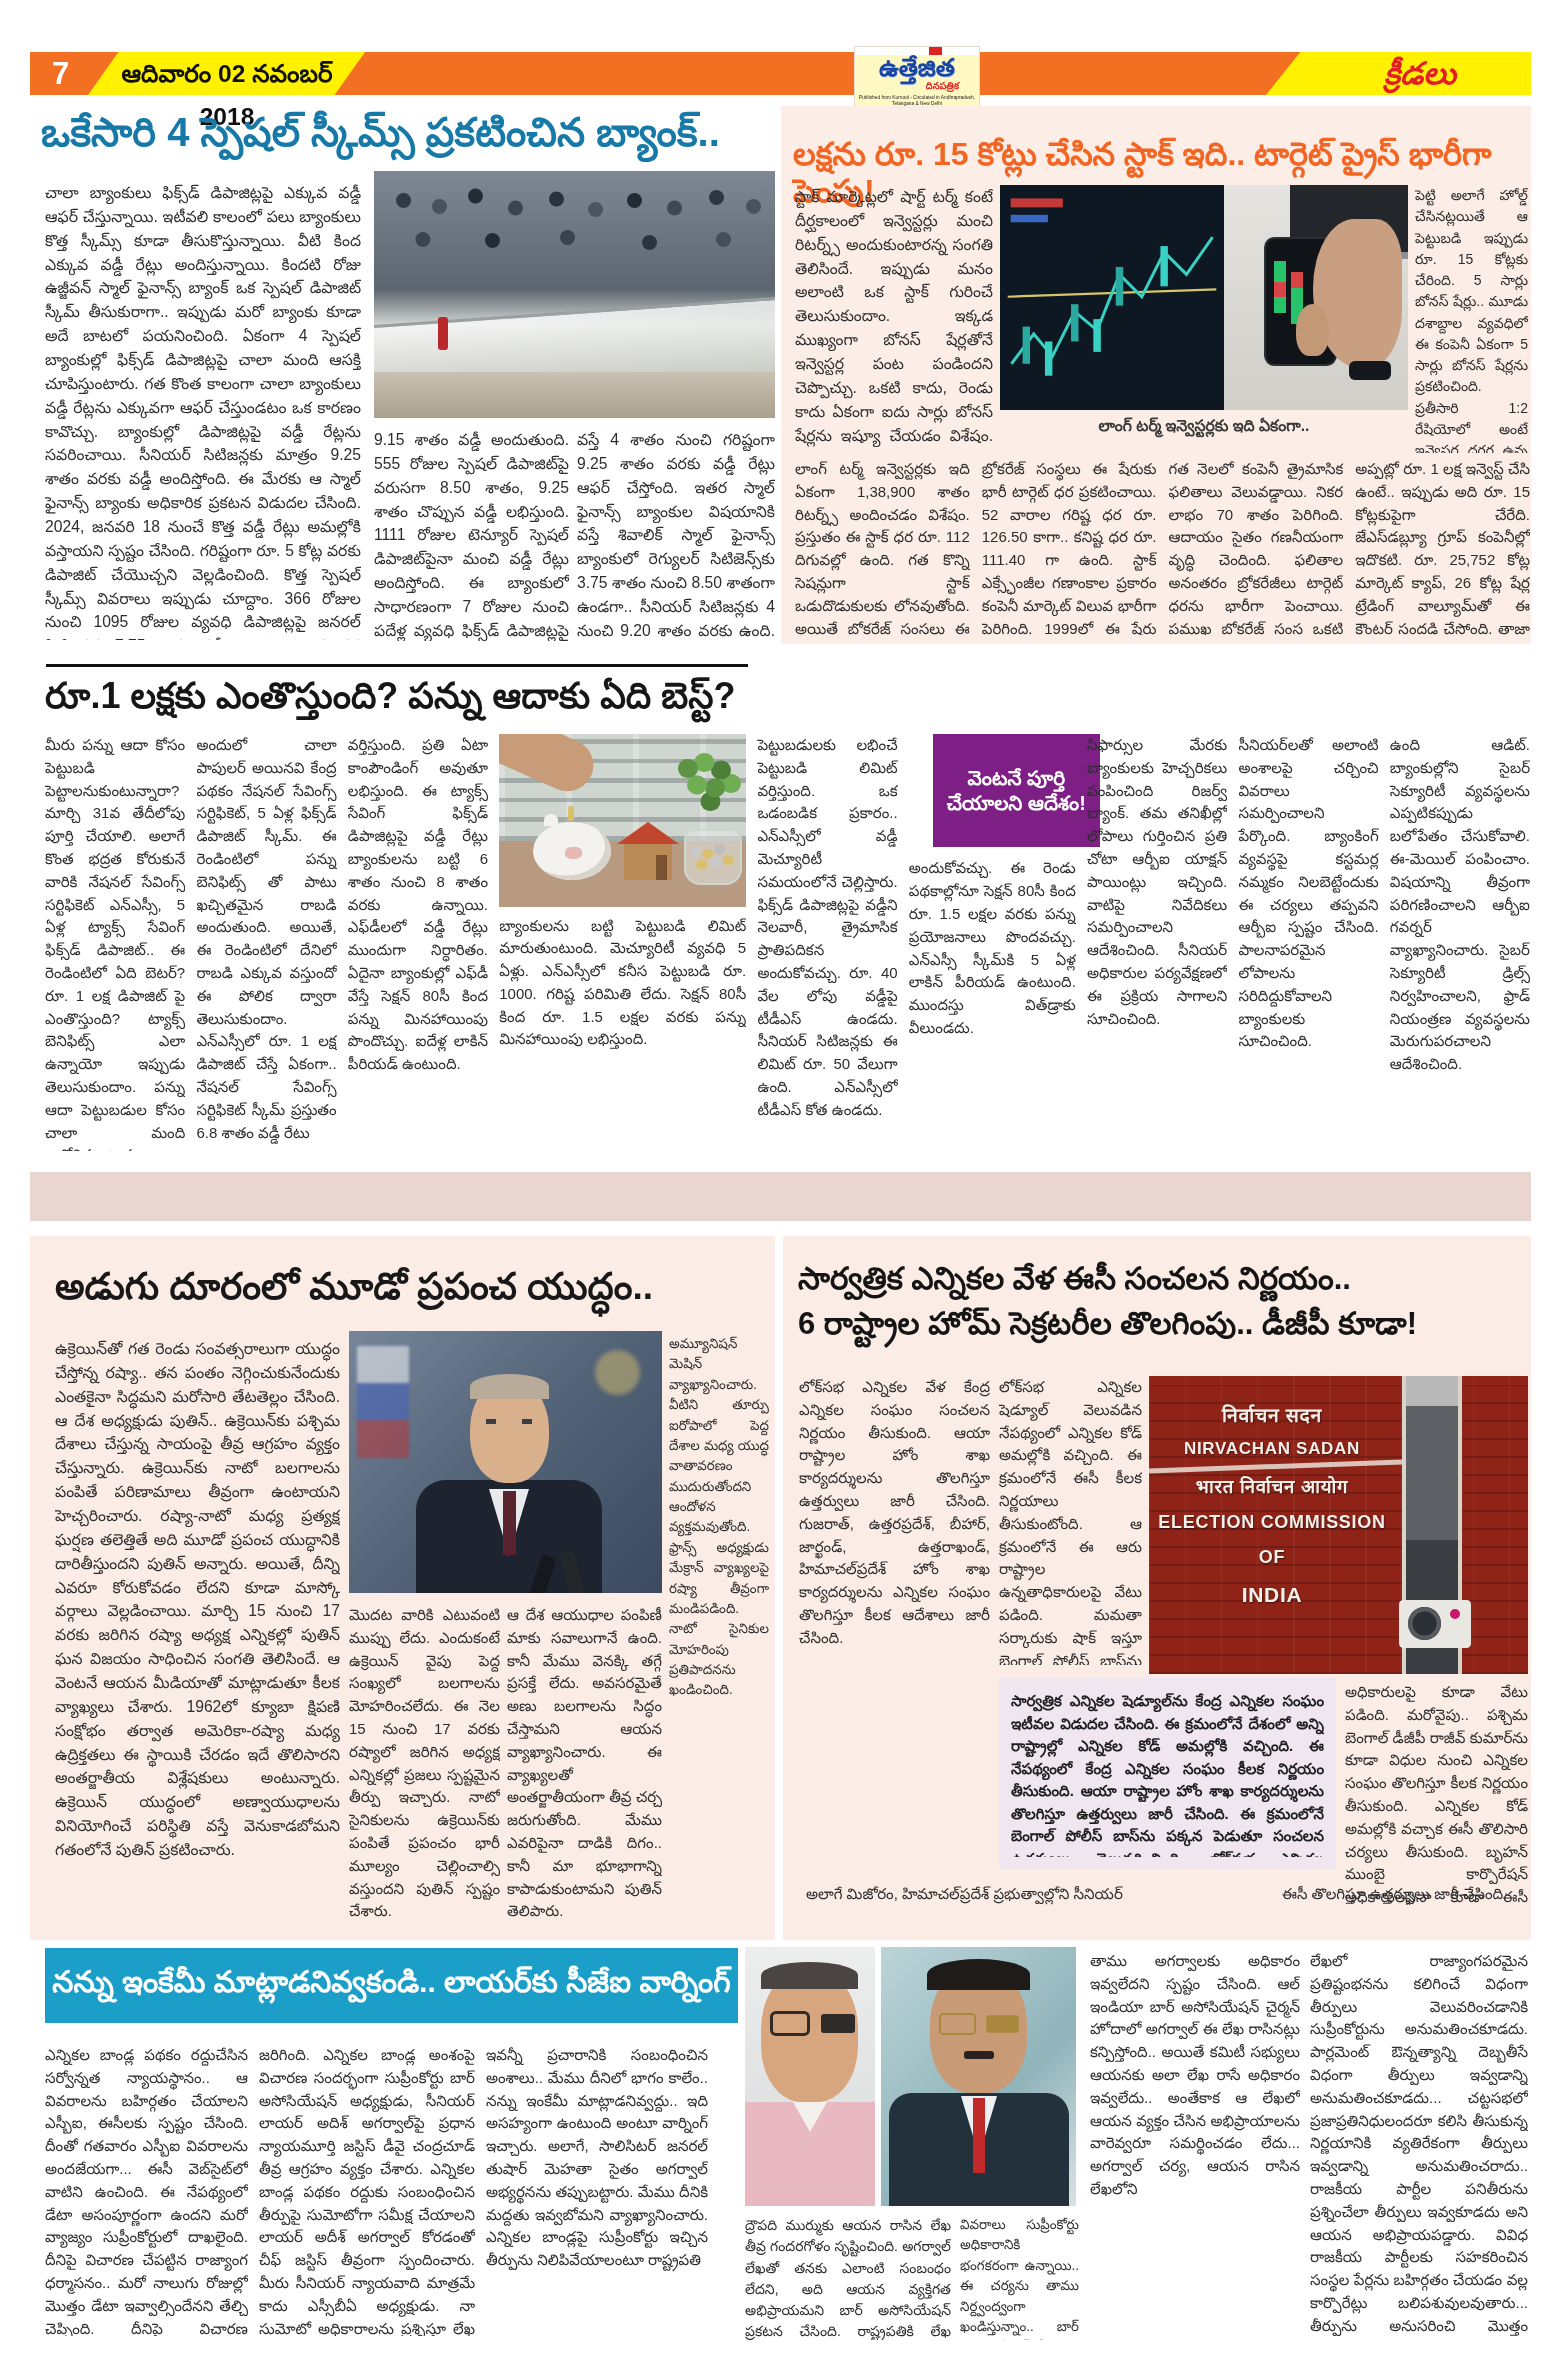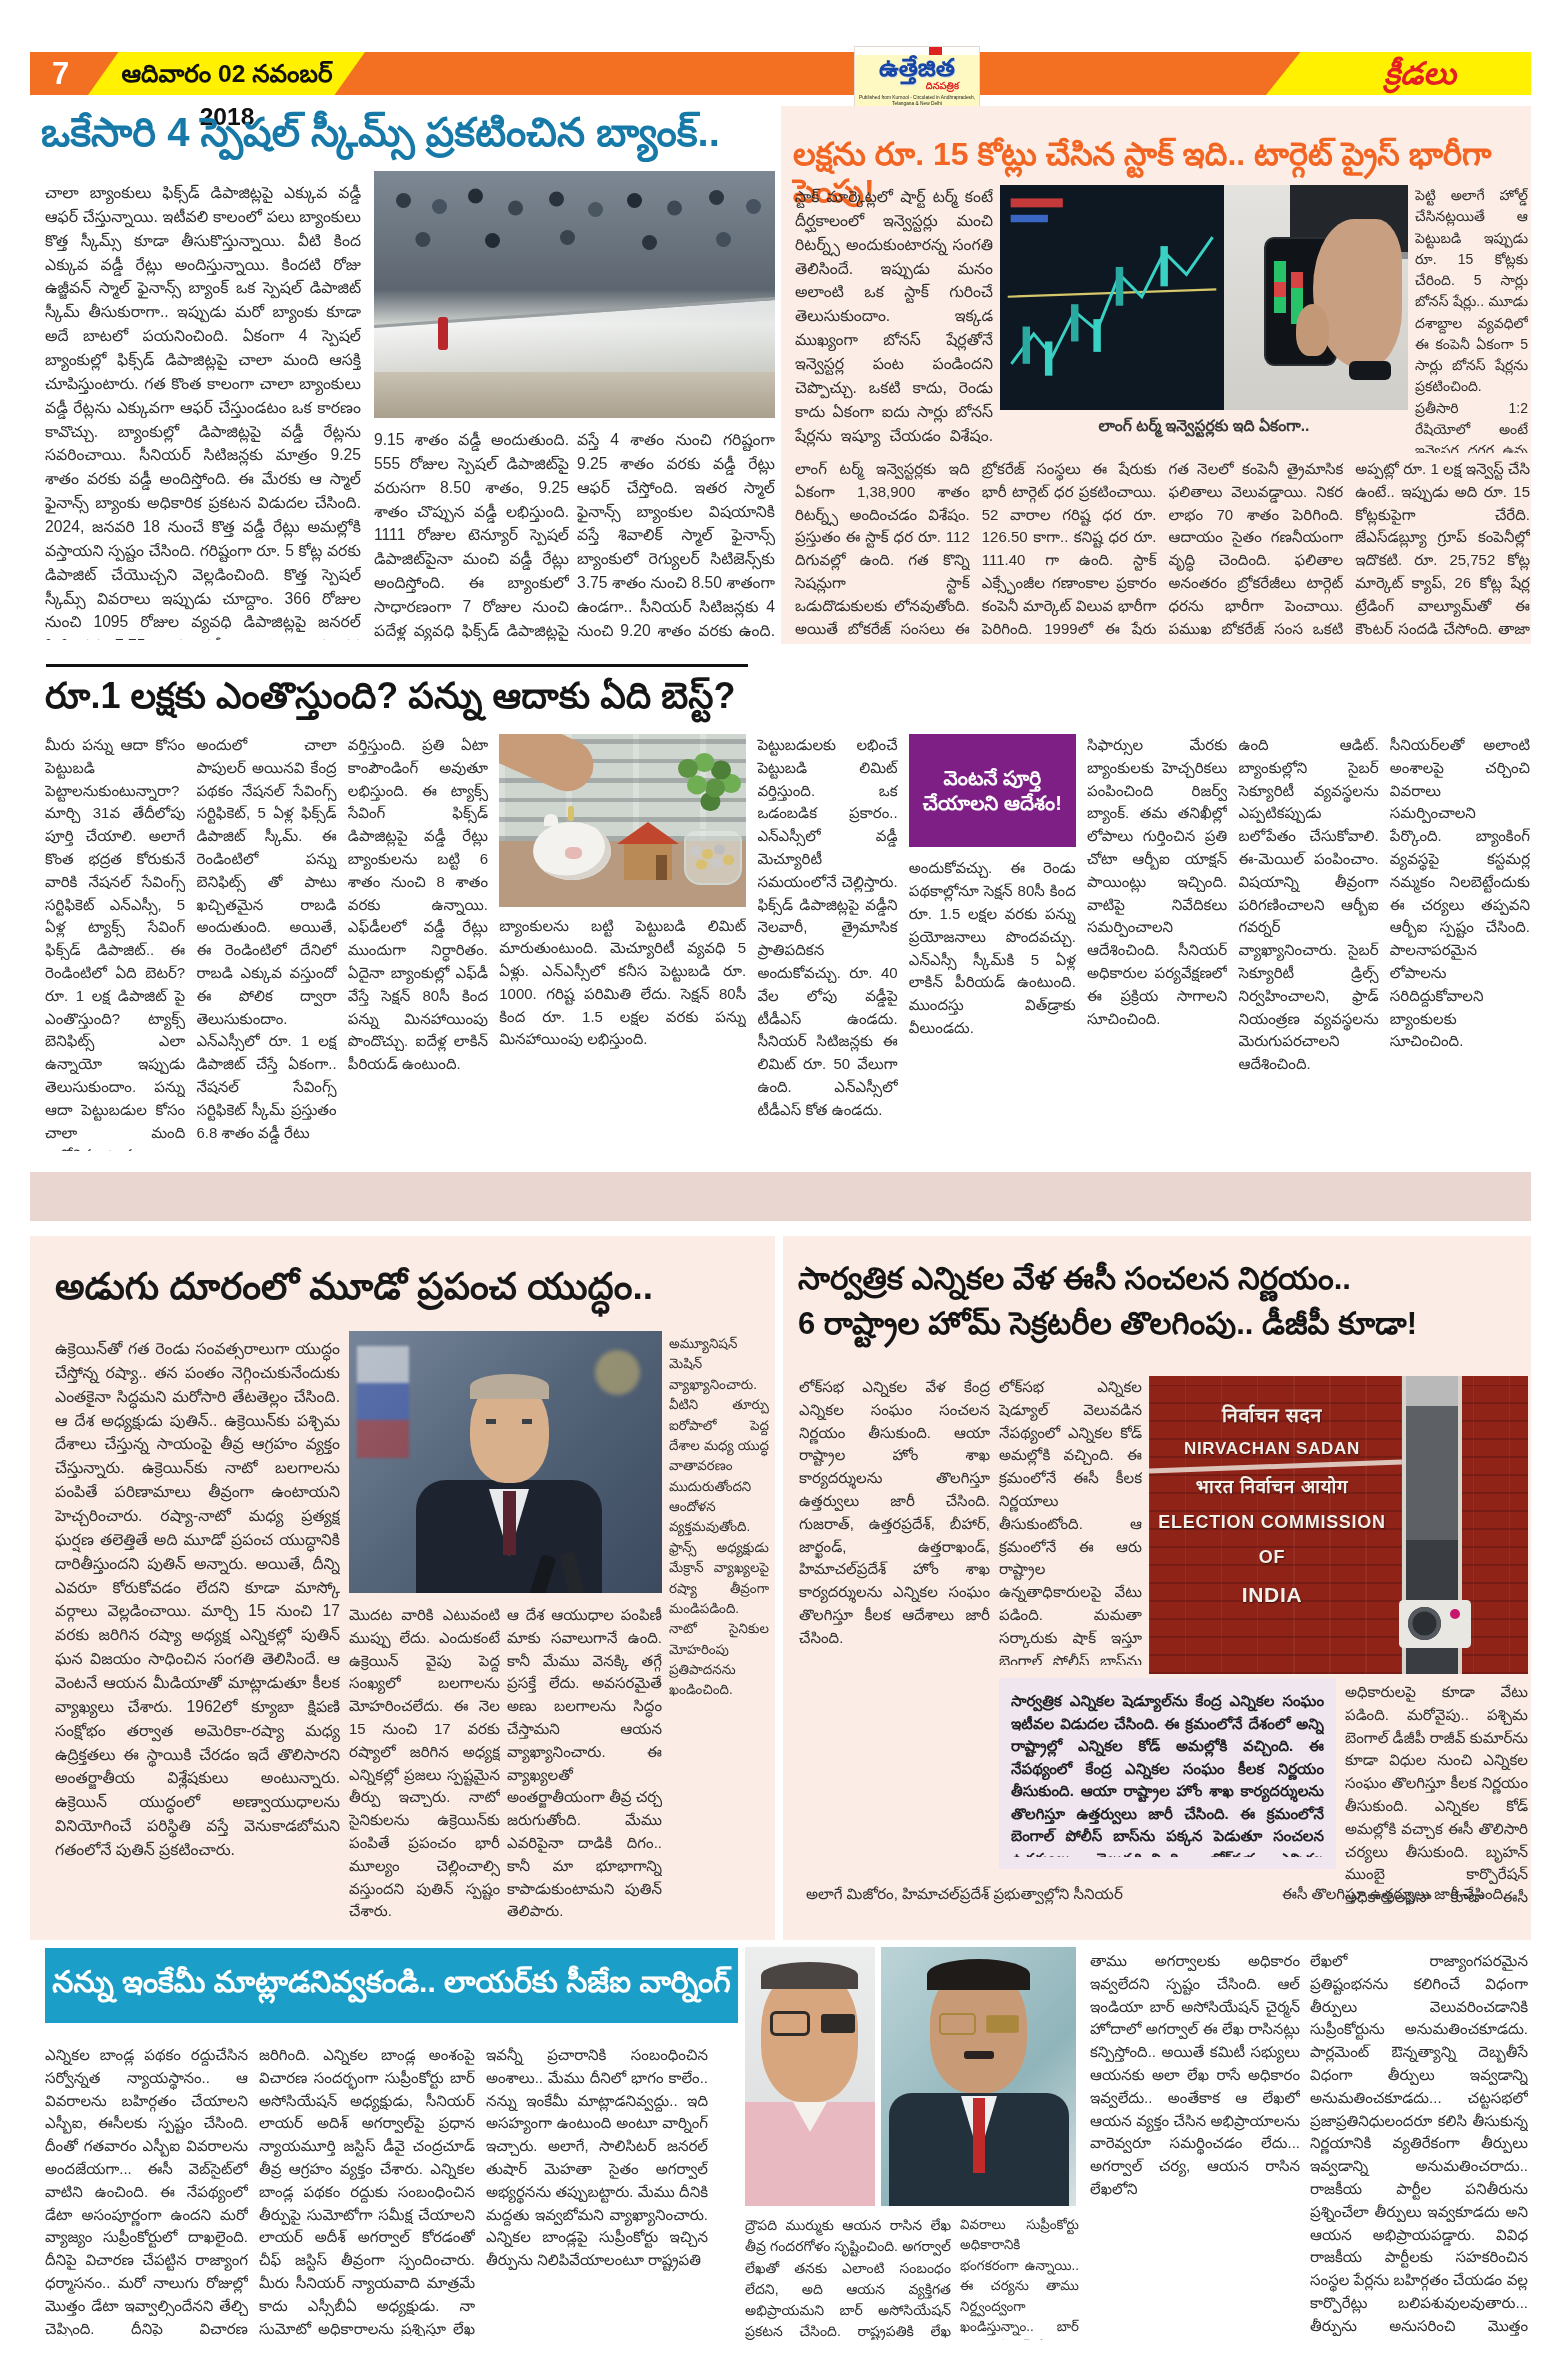--- a/index.html
+++ b/index.html
@@ -114,29 +114,29 @@
         <div style="position:absolute;left:185px;top:95px;width:54px;height:52px;background:rgba(230,235,230,.55);border:2.2px solid #cfd5cf;border-radius:10.4px 10.4px 16.4px 16.4px;"></div>
         <div style="position:absolute;left:191px;top:112px;width:10.4px;height:10.4px;border-radius:50%;background:#c9c9c9;box-shadow:12px 3px 0 #d8c070,24px -1.5px 0 #bdbdbd,6px 13.4px 0 #d8c070,21px 12px 0 #c9c9c9,33px 9px 0 #d8c070;"></div>
         <div style="position:absolute;left:179px;top:25px;width:19.4px;height:19.4px;border-radius:50%;background:#5d9443;box-shadow:16.4px -6px 0 #6fae52,33px 1.5px 0 #4c8038,9px 16.4px 0 #6fae52,27px 19.4px 0 #5d9443,43px 15px 0 #6fae52,22.4px 33px 0 #4c8038;"></div>
       </div>
       <div class="col" style="position:static;width:247px;height:237px;font-size:15px;margin-top:7.5px;">బ్యాంకులను బట్టి పెట్టుబడి లిమిట్ మారుతుంటుంది. మెచ్యూరిటీ వ్యవధి 5 ఏళ్లు. ఎన్ఎస్సీలో కనీస పెట్టుబడి రూ. 1000. గరిష్ట పరిమితి లేదు. సెక్షన్ 80సీ కింద రూ. 1.5 లక్షల వరకు పన్ను మినహాయింపు లభిస్తుంది.</div>
     </div>
 
     <div class="col" style="position:static;flex:1;height:417px;font-size:15px;">పెట్టుబడులకు లభించే పెట్టుబడి లిమిట్ వర్తిస్తుంది. ఒక ఒడంబడిక ప్రకారం.. ఎన్ఎస్సీలో వడ్డీ మెచ్యూరిటీ సమయంలోనే చెల్లిస్తారు. ఫిక్స్‌డ్ డిపాజిట్లపై వడ్డీని నెలవారీ, త్రైమాసిక ప్రాతిపదికన అందుకోవచ్చు. రూ. 40 వేల లోపు వడ్డీపై టీడీఎస్ ఉండదు. సీనియర్ సిటిజన్లకు ఈ లిమిట్ రూ. 50 వేలుగా ఉంది. ఎన్ఎస్సీలో టీడీఎస్ కోత ఉండదు.</div>
 
     <div style="width:167px;height:417px;">
-      <div style="width:167px;height:113px;background:#7D1F85;color:#fff;display:flex;align-items:center;justify-content:center;text-align:center;font-weight:800;font-size:20px;line-height:1.25;padding:3px;box-sizing:border-box;">
+      <div style="width:167px;height:113px;background:#7D1F85;color:#fff;display:flex;align-items:center;justify-content:center;text-align:center;font-weight:800;font-size:20px;line-height:1.25;padding:3px;box-sizing:border-box;margin-left:24px;">
         <span>వెంటనే పూర్తి చేయాలని ఆదేశం!</span>
       </div>
       <div class="col" style="position:static;width:167px;height:292px;font-size:15px;margin-top:10.4px;">అందుకోవచ్చు. ఈ రెండు పథకాల్లోనూ సెక్షన్ 80సీ కింద రూ. 1.5 లక్షల వరకు పన్ను ప్రయోజనాలు పొందవచ్చు. ఎన్ఎస్సీ స్కీమ్‌కి 5 ఏళ్ల లాకిన్ పీరియడ్ ఉంటుంది. ముందస్తు విత్‌డ్రాకు వీలుండదు.</div>
     </div>
 
     <div class="col" style="position:static;flex:1;height:417px;font-size:15px;">సిఫార్సుల మేరకు బ్యాంకులకు హెచ్చరికలు పంపించింది రిజర్వ్ బ్యాంక్. తమ తనిఖీల్లో లోపాలు గుర్తించిన ప్రతి చోటా ఆర్బీఐ యాక్షన్ పాయింట్లు ఇచ్చింది. వాటిపై నివేదికలు సమర్పించాలని ఆదేశించింది. సీనియర్ అధికారుల పర్యవేక్షణలో ఈ ప్రక్రియ సాగాలని సూచించింది.</div>
+    <div class="col" style="position:static;flex:1;height:417px;font-size:15px;">సీనియర్‌లతో అలాంటి అంశాలపై చర్చించి వివరాలు సమర్పించాలని పేర్కొంది. బ్యాంకింగ్ వ్యవస్థపై కస్టమర్ల నమ్మకం నిలబెట్టేందుకు ఈ చర్యలు తప్పవని ఆర్బీఐ స్పష్టం చేసింది. పాలనాపరమైన లోపాలను సరిదిద్దుకోవాలని బ్యాంకులకు సూచించింది.</div>
     <div class="col" style="position:static;flex:1;height:417px;font-size:15px;">ఉంది ఆడిట్. బ్యాంకుల్లోని సైబర్ సెక్యూరిటీ వ్యవస్థలను ఎప్పటికప్పుడు బలోపేతం చేసుకోవాలి. ఈ-మెయిల్ పంపించాం. విషయాన్ని తీవ్రంగా పరిగణించాలని ఆర్బీఐ గవర్నర్ వ్యాఖ్యానించారు. సైబర్ సెక్యూరిటీ డ్రిల్స్ నిర్వహించాలని, ఫ్రాడ్ నియంత్రణ వ్యవస్థలను మెరుగుపరచాలని ఆదేశించింది.</div>
-    <div class="col" style="position:static;flex:1;height:417px;font-size:15px;">సీనియర్‌లతో అలాంటి అంశాలపై చర్చించి వివరాలు సమర్పించాలని పేర్కొంది. బ్యాంకింగ్ వ్యవస్థపై కస్టమర్ల నమ్మకం నిలబెట్టేందుకు ఈ చర్యలు తప్పవని ఆర్బీఐ స్పష్టం చేసింది. పాలనాపరమైన లోపాలను సరిదిద్దుకోవాలని బ్యాంకులకు సూచించింది.</div>
   </div>
 
   <div class="abs" style="left:30px;top:1172px;width:1501px;height:49px;background:#EAD6D0;"></div>
 
   <div class="panel" style="left:30px;top:1236px;width:745px;height:704px;background:#FBEDE6;"></div>
   <div class="hl" style="left:55px;top:1266px;width:701px;font-size:37px;color:#181818;">అడుగు దూరంలో మూడో ప్రపంచ యుద్ధం..</div>
 
   <div class="col" style="left:55px;top:1337px;width:285px;height:586px;">ఉక్రెయిన్‌తో గత రెండు సంవత్సరాలుగా యుద్ధం చేస్తోన్న రష్యా.. తన పంతం నెగ్గించుకునేందుకు ఎంతకైనా సిద్ధమని మరోసారి తేటతెల్లం చేసింది. ఆ దేశ అధ్యక్షుడు పుతిన్.. ఉక్రెయిన్‌కు పశ్చిమ దేశాలు చేస్తున్న సాయంపై తీవ్ర ఆగ్రహం వ్యక్తం చేస్తున్నారు. ఉక్రెయిన్‌కు నాటో బలగాలను పంపితే పరిణామాలు తీవ్రంగా ఉంటాయని హెచ్చరించారు. రష్యా-నాటో మధ్య ప్రత్యక్ష ఘర్షణ తలెత్తితే అది మూడో ప్రపంచ యుద్ధానికి దారితీస్తుందని పుతిన్ అన్నారు. అయితే, దీన్ని ఎవరూ కోరుకోవడం లేదని కూడా మాస్కో వర్గాలు వెల్లడించాయి. మార్చి 15 నుంచి 17 వరకు జరిగిన రష్యా అధ్యక్ష ఎన్నికల్లో పుతిన్ ఘన విజయం సాధించిన సంగతి తెలిసిందే. ఆ వెంటనే ఆయన మీడియాతో మాట్లాడుతూ కీలక వ్యాఖ్యలు చేశారు. 1962లో క్యూబా క్షిపణి సంక్షోభం తర్వాత అమెరికా-రష్యా మధ్య ఉద్రిక్తతలు ఈ స్థాయికి చేరడం ఇదే తొలిసారని అంతర్జాతీయ విశ్లేషకులు అంటున్నారు. ఉక్రెయిన్ యుద్ధంలో అణ్వాయుధాలను వినియోగించే పరిస్థితి వస్తే వెనుకాడబోమని గతంలోనే పుతిన్ ప్రకటించారు.</div>
 
   <div class="photo" style="left:349px;top:1331px;width:313px;height:262px;background:linear-gradient(135deg,#76859a 0%,#55657a 45%,#3b4a5e 100%);">

